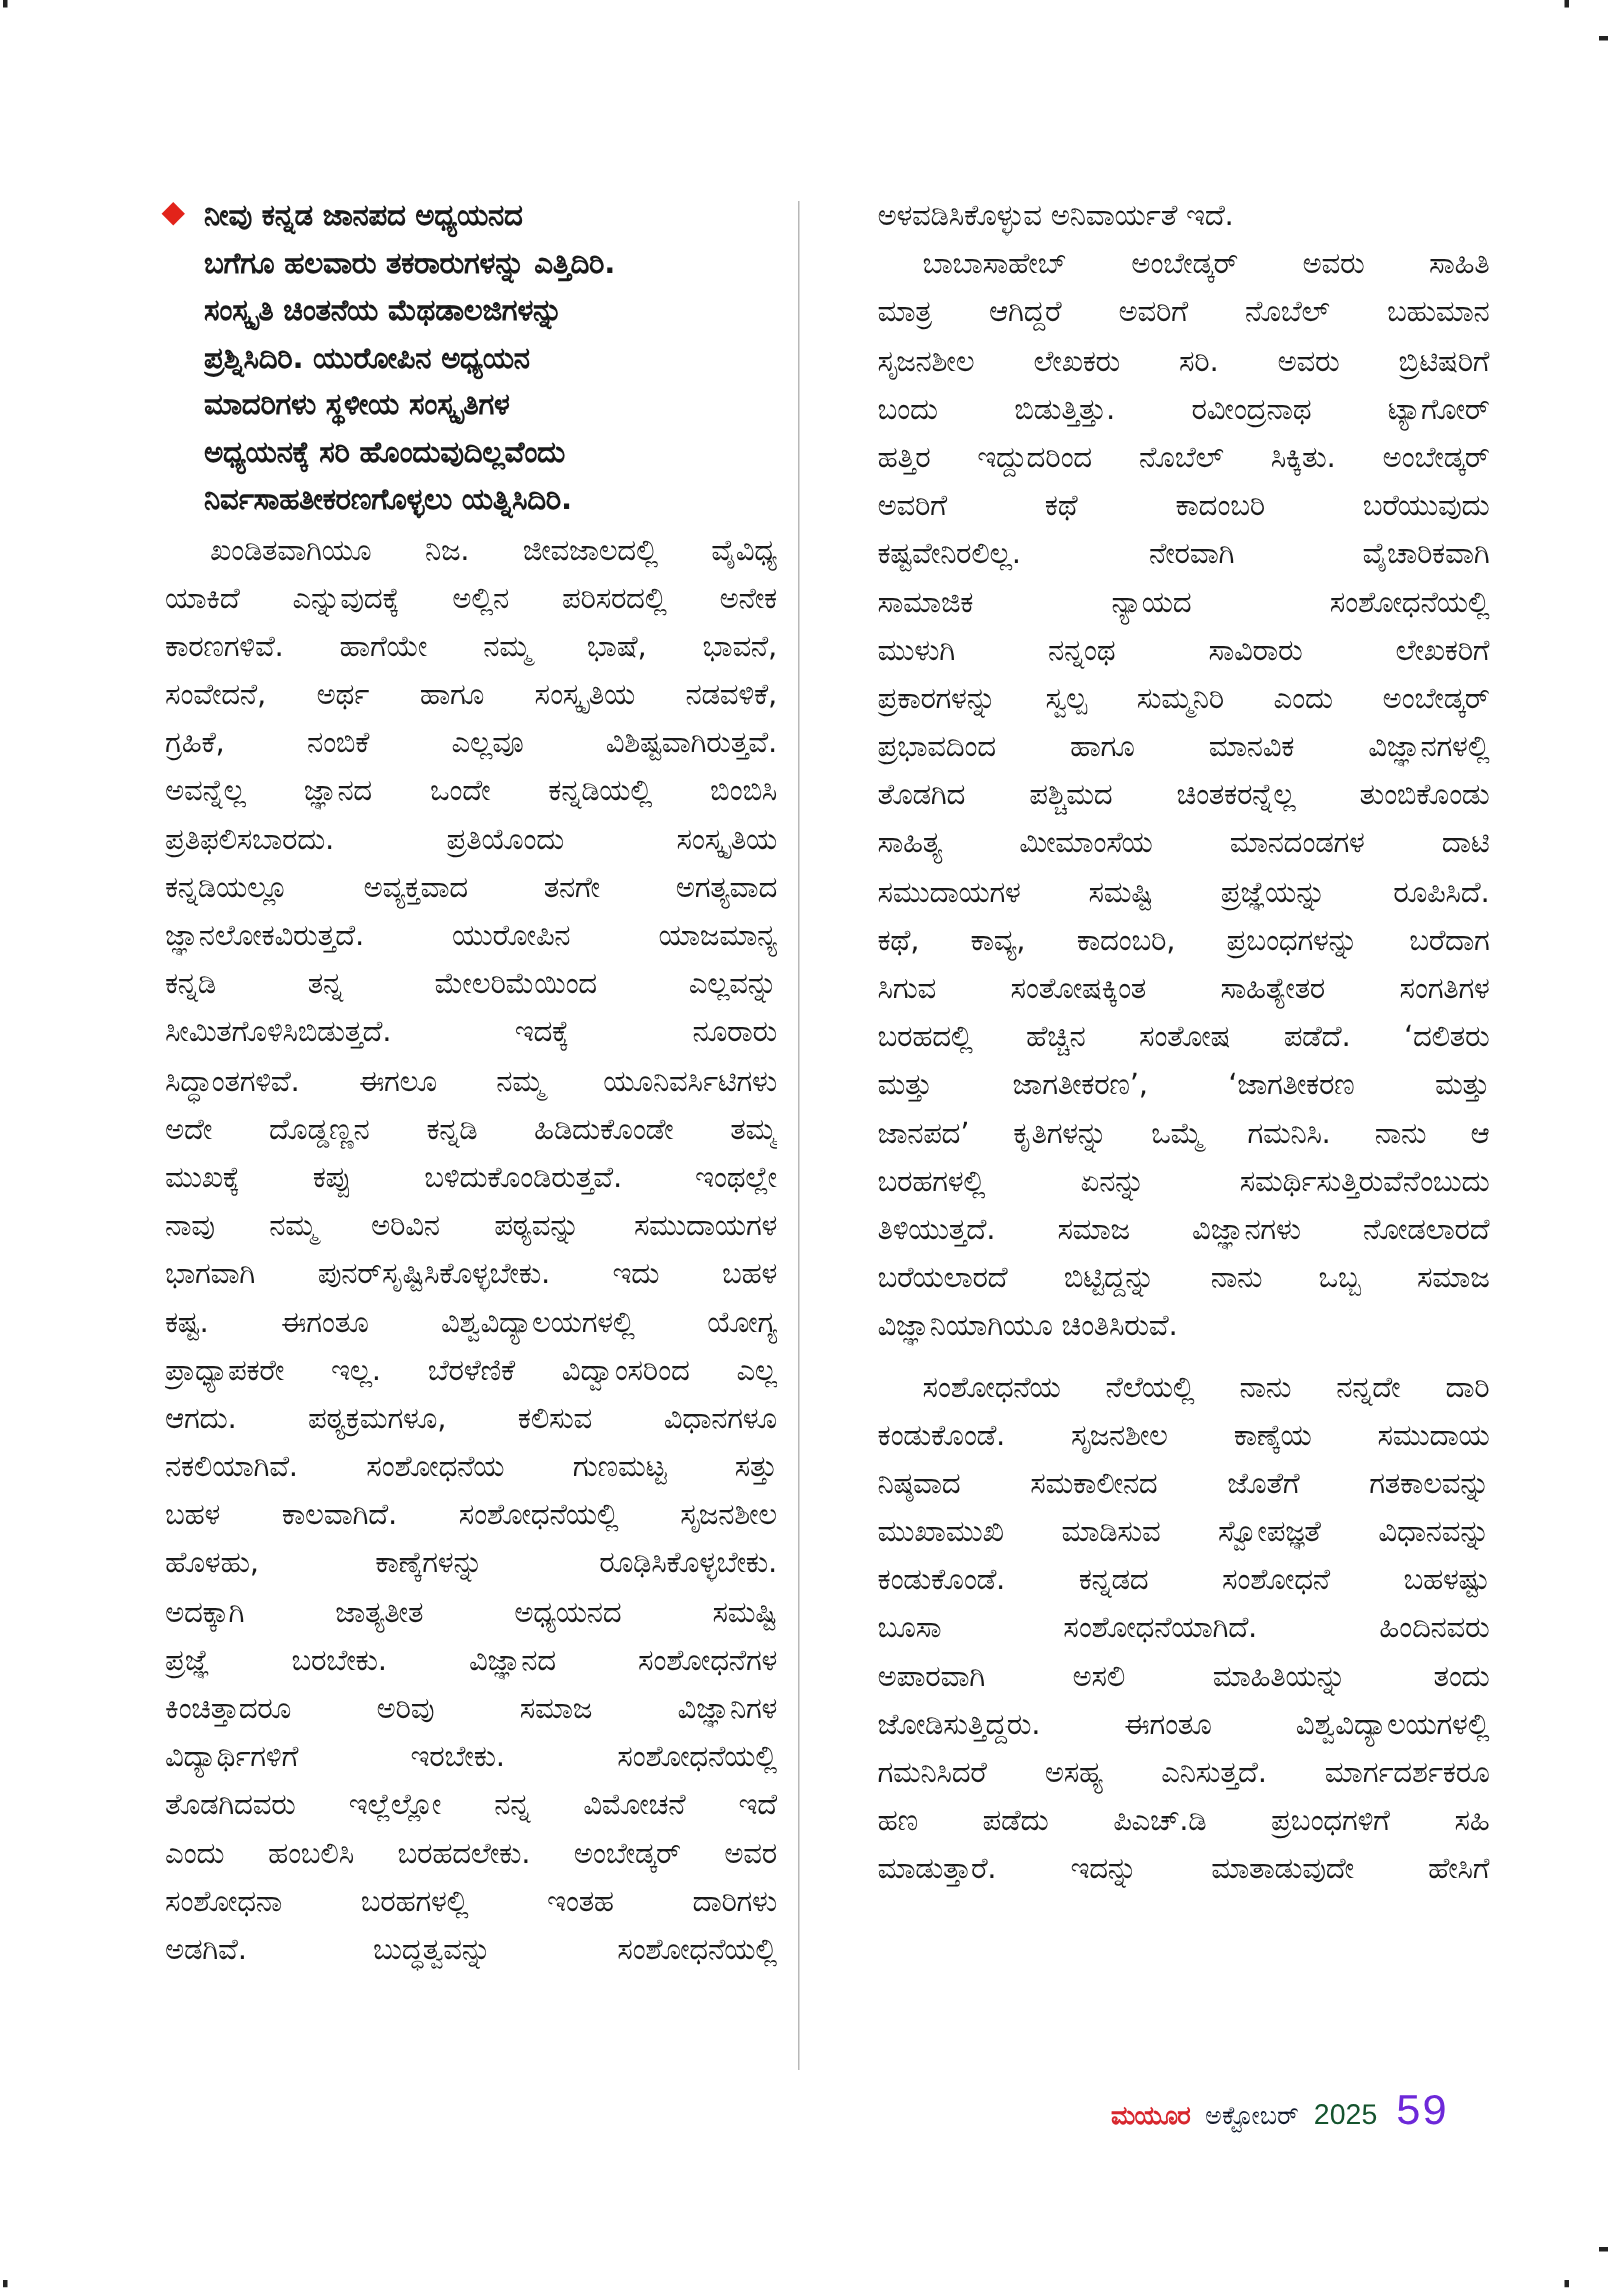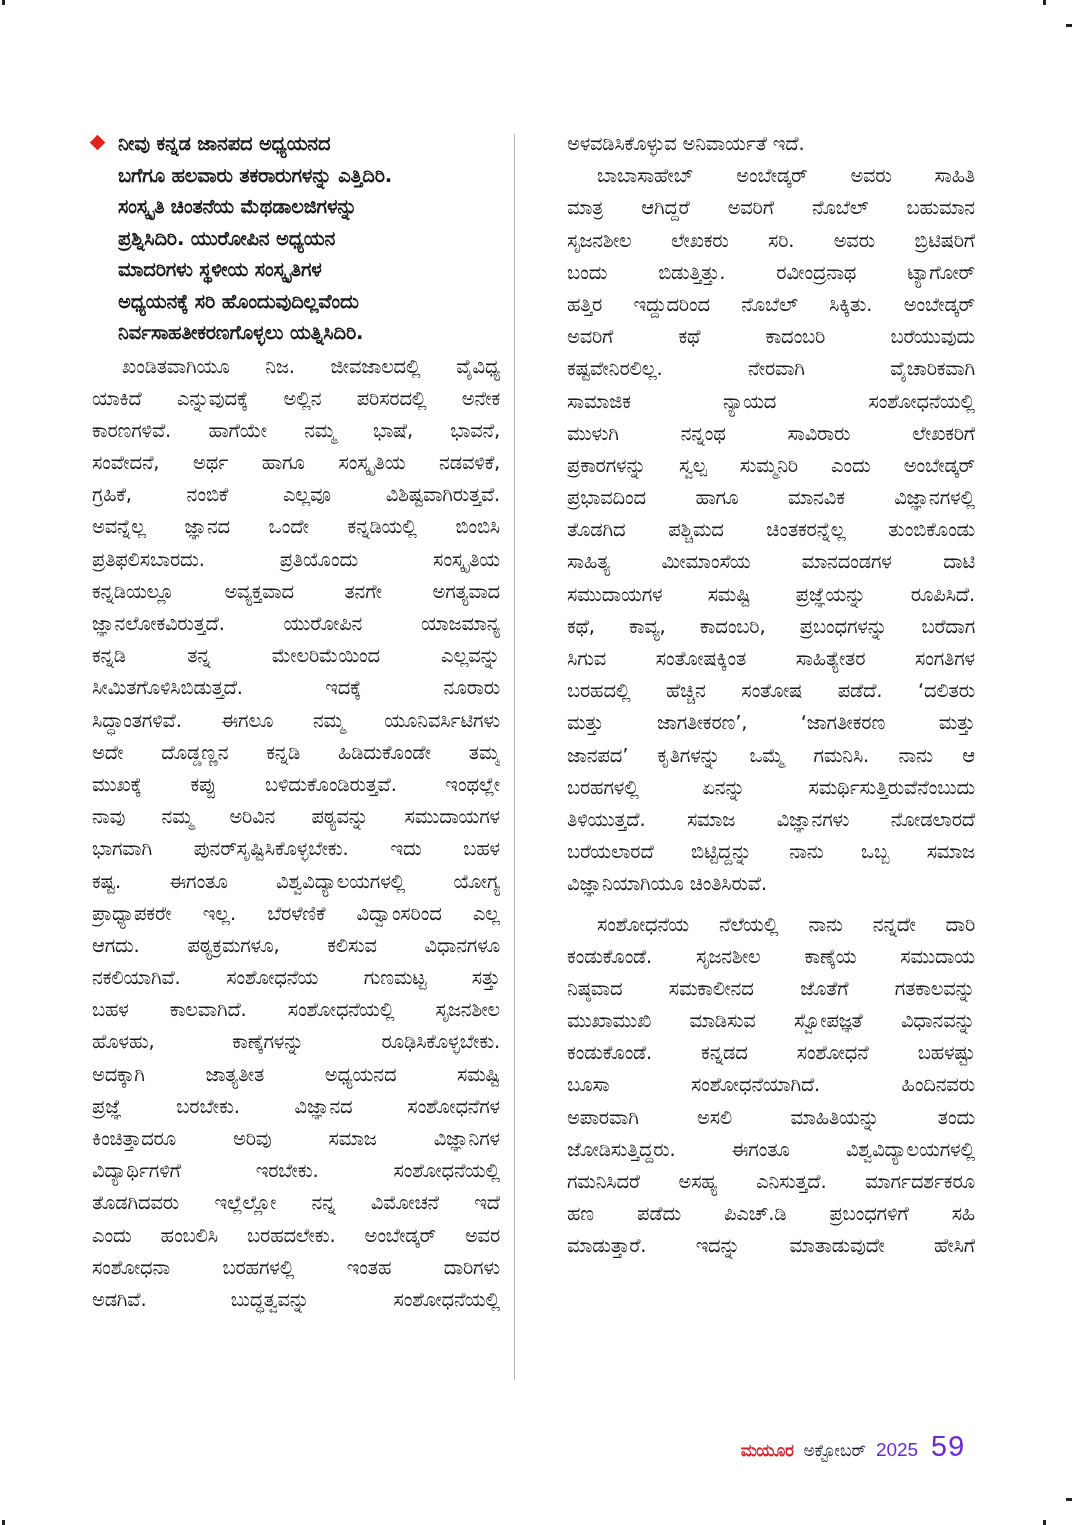--- a/index.html
+++ b/index.html
@@ -14,21 +14,21 @@
     overflow: hidden;
     font-family: "DejaVu Sans", sans-serif;
     color: #1a1a1a;
   }
   .crop {
     position: absolute;
     background: #222;
   }
   .page {
     position: absolute;
-    left: 92px;
+    left: 110px;
     top: 128px;
     width: 855px;
     height: 1260px;
   }
   .col {
     position: absolute;
     top: 0;
     width: 408px;
   }
   .col-left { left: 0; }
@@ -80,36 +80,35 @@
     transform: rotate(45deg);
   }
   .para-gap { height: 8px; }
   .footer {
     position: absolute;
     right: 107px;
     top: 1392px;
     display: flex;
     align-items: baseline;
     gap: 10px;
-    margin-top: 40px;
   }
   .brand {
     color: #d7262d;
     font-weight: bold;
     font-size: 17px;
     letter-spacing: -0.5px;
   }
   .issue {
     font-size: 17px;
     color: #0f172a;
   }
   .year {
     font-family: "Liberation Sans", sans-serif;
     font-size: 19px;
-    color: #6d28d9;
+    color: #14532d;
   }
   .pageno {
     font-family: Liberation Mono, monospace;
     font-size: 29px;
     color: #6d28d9;
     margin-left: 2px;
   }
 </style>
 </head>
 <body>

